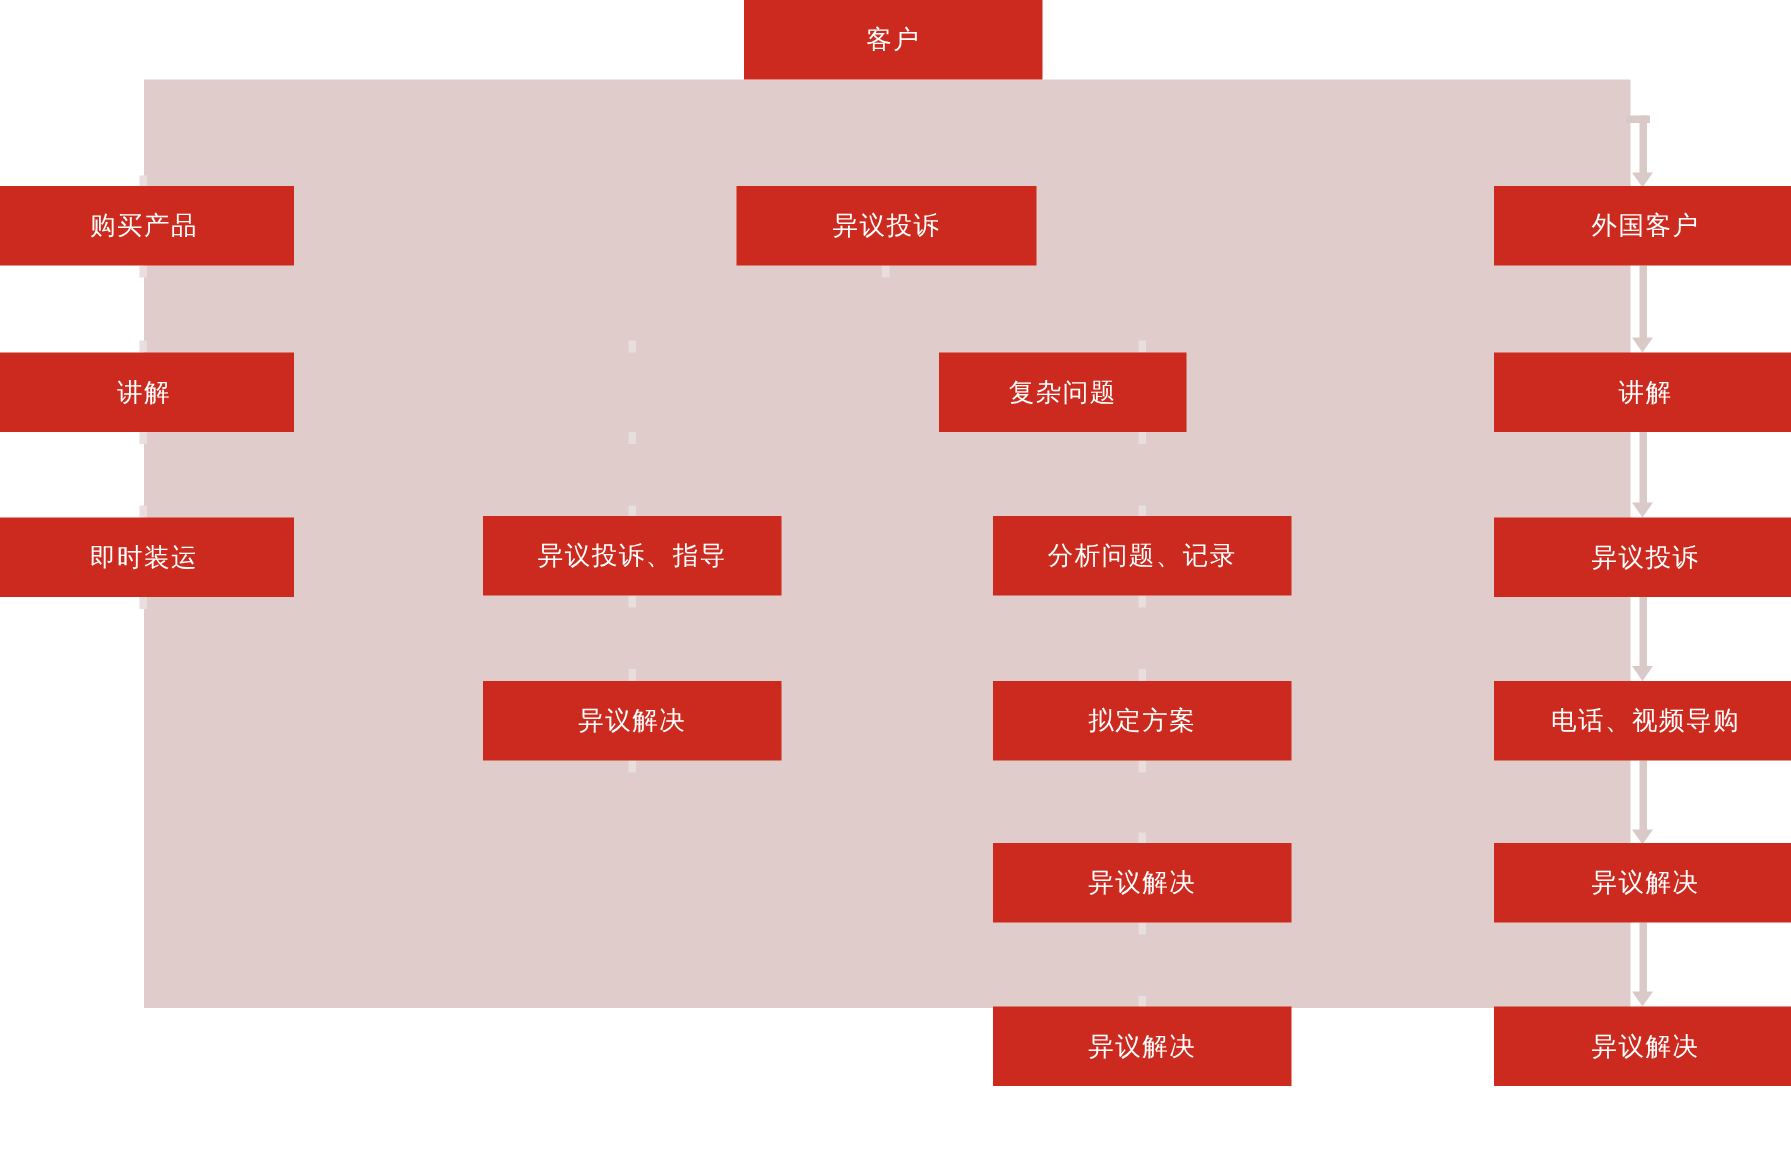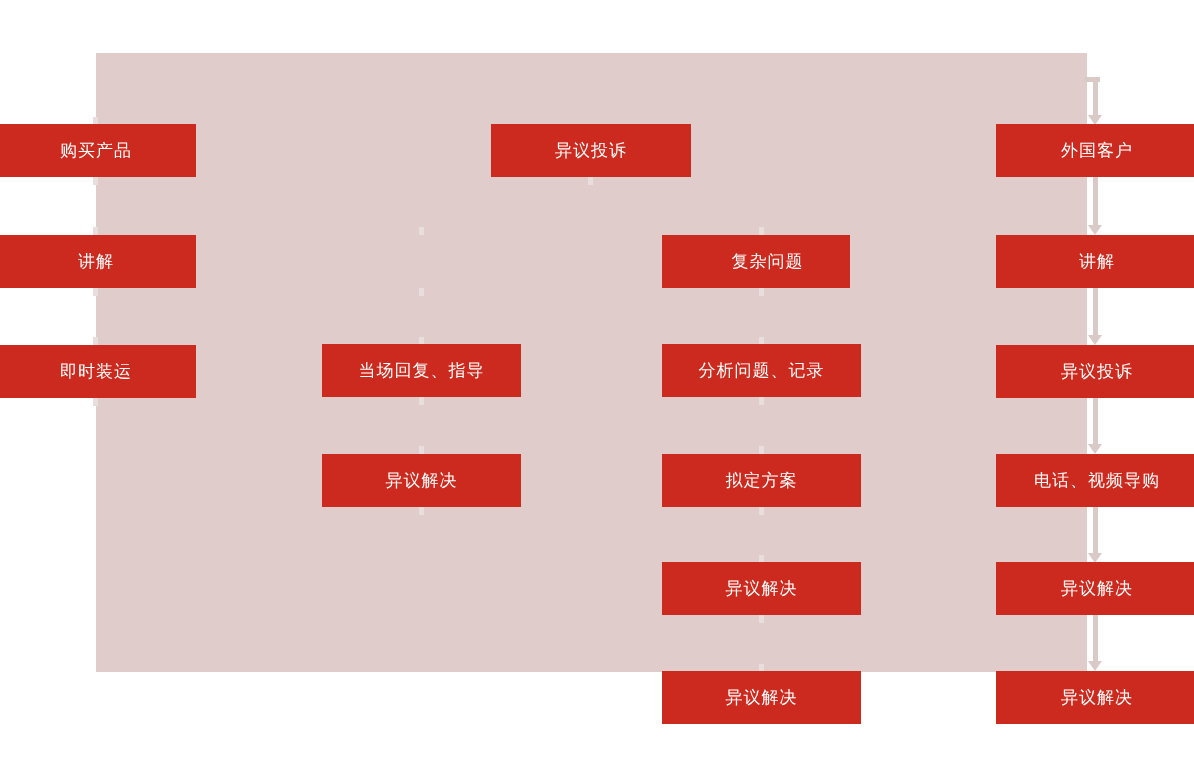--- a/index.html
+++ b/index.html
@@ -108,31 +108,32 @@
 
   <div class="arrow-line" style="left:1093px;top:398px;height:50px;"></div>
   <div class="arrow-head" style="left:1088px;top:444px;"></div>
 
   <div class="arrow-line" style="left:1093px;top:507px;height:50px;"></div>
   <div class="arrow-head" style="left:1088px;top:553px;"></div>
 
   <div class="arrow-line" style="left:1093px;top:615px;height:50px;"></div>
   <div class="arrow-head" style="left:1088px;top:661px;"></div>
 
+  <div class="node" style="left:496px;top:0px;width:199px;height:53px;">客户</div>
 
   <div class="node" style="left:-4px;top:124px;width:200px;height:53px;">购买产品</div>
   <div class="node" style="left:-4px;top:235px;width:200px;height:53px;">讲解</div>
   <div class="node" style="left:-4px;top:345px;width:200px;height:53px;">即时装运</div>
 
   <div class="node" style="left:491px;top:124px;width:200px;height:53px;">异议投诉</div>
 
-  <div class="node" style="left:322px;top:344px;width:199px;height:53px;">当场回复、指导</div>
+  <div class="node" style="left:322px;top:344px;width:199px;height:53px;">异议投诉、指导</div>
   <div class="node" style="left:322px;top:454px;width:199px;height:53px;">异议解决</div>
 
-  <div class="node" style="left:662px;top:235px;width:165px;height:53px;padding-left:23px;">复杂问题</div>
+  <div class="node" style="left:626px;top:235px;width:165px;height:53px;">复杂问题</div>
   <div class="node" style="left:662px;top:344px;width:199px;height:53px;">分析问题、记录</div>
   <div class="node" style="left:662px;top:454px;width:199px;height:53px;">拟定方案</div>
   <div class="node" style="left:662px;top:562px;width:199px;height:53px;">异议解决</div>
   <div class="node" style="left:662px;top:671px;width:199px;height:53px;">异议解决</div>
 
   <div class="node" style="left:996px;top:124px;width:202px;height:53px;">外国客户</div>
   <div class="node" style="left:996px;top:235px;width:202px;height:53px;">讲解</div>
   <div class="node" style="left:996px;top:345px;width:202px;height:53px;">异议投诉</div>
   <div class="node" style="left:996px;top:454px;width:202px;height:53px;">电话、视频导购</div>
   <div class="node" style="left:996px;top:562px;width:202px;height:53px;">异议解决</div>

